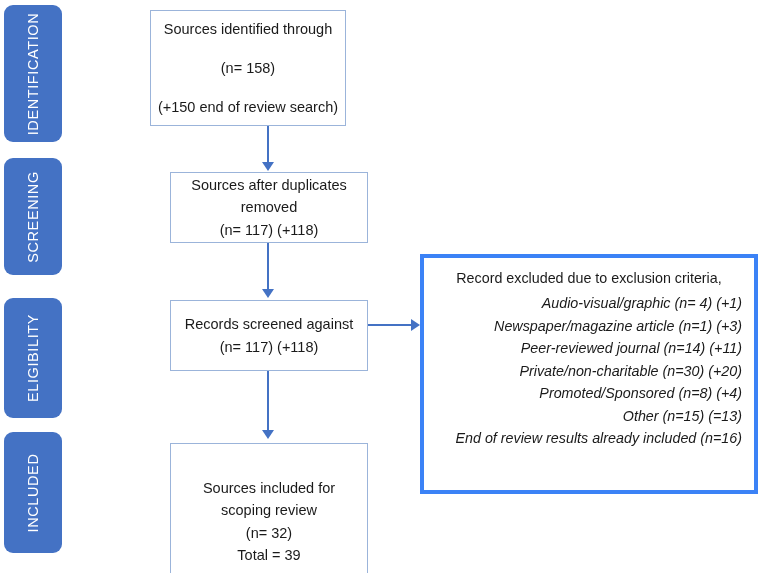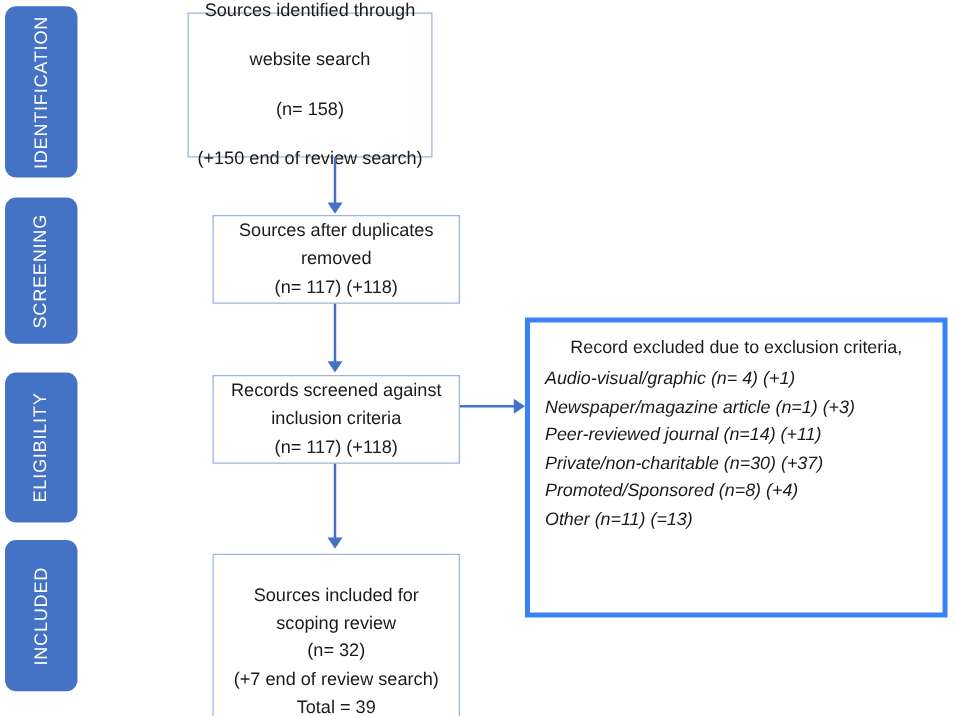--- a/index.html
+++ b/index.html
@@ -67,21 +67,21 @@
     padding: 9px 12px 8px 12px;
     display: flex;
     flex-direction: column;
   }
   .excl-head {
     text-align: center;
     white-space: nowrap;
   }
   .excl-list {
     margin-top: 3px;
-    text-align: left;
+    text-align: right;
   }
   .excl-item {
     font-style: italic;
     white-space: nowrap;
   }
 
   
   .arrow-v {
     position: absolute;
     width: 2px;
@@ -125,62 +125,60 @@
   <div class="stage-bar" style="left:4px; top:298px; width:58px; height:120px;">
     <span class="stage-label">ELIGIBILITY</span>
   </div>
 
   <div class="stage-bar" style="left:4px; top:432px; width:58px; height:121px;">
     <span class="stage-label">INCLUDED</span>
   </div>
 
   <div class="flow-box" style="left:150px; top:10px; width:196px; height:116px;gap:17px;">
     <span class="line">Sources identified through</span>
-    <span class="line">website search</span>
     <span class="line">(n= 158)</span>
     <span class="line">(+150 end of review search)</span>
   </div>
 
   <div class="arrow-v" style="left:267px; top:126px; height:38px;"></div>
   <div class="arrow-v-head" style="left:262px; top:162px;"></div>
 
   <div class="flow-box" style="left:170px; top:172px; width:198px; height:71px;text-align:right;">
     <span class="line">Sources after duplicates</span>
     <span class="line">removed</span>
     <span class="line">(n= 117) (+118)</span>
   </div>
 
   <div class="arrow-v" style="left:267px; top:243px; height:48px;"></div>
   <div class="arrow-v-head" style="left:262px; top:289px;"></div>
 
   <div class="flow-box" style="left:170px; top:300px; width:198px; height:71px;text-align:center;">
     <span class="line">Records screened against</span>
-    <span class="line">inclusion criteria</span>
     <span class="line">(n= 117) (+118)</span>
   </div>
 
   <div class="arrow-h" style="left:368px; top:324px; width:45px;"></div>
   <div class="arrow-h-head" style="left:411px; top:319px;"></div>
 
   <div class="arrow-v" style="left:267px; top:371px; height:61px;"></div>
   <div class="arrow-v-head" style="left:262px; top:430px;"></div>
 
   <div class="flow-box" style="left:170px; top:443px; width:198px; height:157px;">
     <span class="line">Sources included for</span>
     <span class="line">scoping review</span>
     <span class="line">(n= 32)</span>
-    <span class="line">(+7 end of review search)</span>
     <span class="line">Total = 39</span>
   </div>
 
   <div class="excl-box" style="left:420px; top:254px; width:338px; height:240px;">
     <div class="excl-head">Record excluded due to exclusion criteria,</div>
     <div class="excl-list">
       <div class="excl-item">Audio-visual/graphic (n= 4) (+1)</div>
       <div class="excl-item">Newspaper/magazine article (n=1) (+3)</div>
       <div class="excl-item">Peer-reviewed journal (n=14) (+11)</div>
-      <div class="excl-item">Private/non-charitable (n=30) (+37)</div>
+      <div class="excl-item">Private/non-charitable (n=30) (+20)</div>
       <div class="excl-item">Promoted/Sponsored (n=8) (+4)</div>
-      <div class="excl-item">Other (n=11) (=13)</div>
+      <div class="excl-item">Other (n=15) (=13)</div>
+      <div class="excl-item">End of review results already included (n=16)</div>
     </div>
   </div>
 
 </div>
 
 </body></html>

